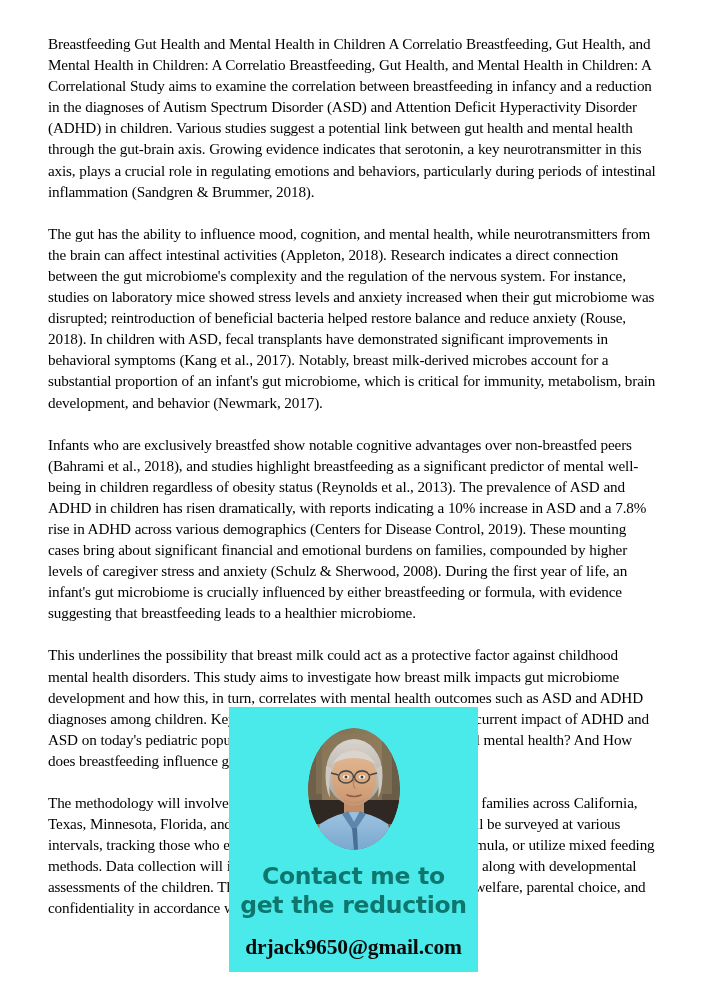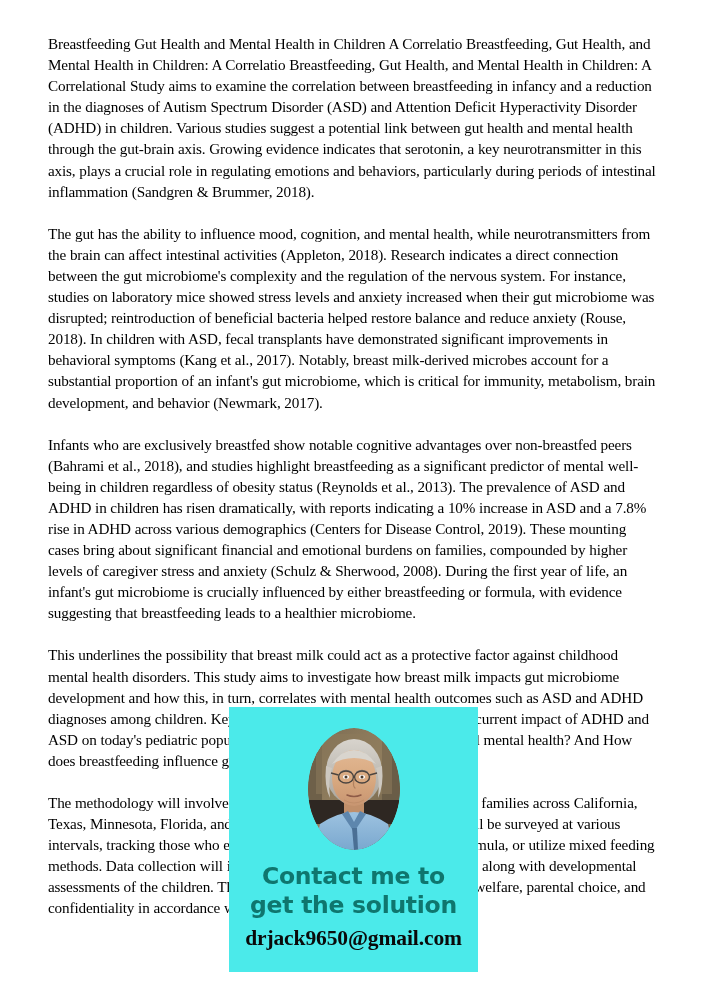--- a/index.html
+++ b/index.html
@@ -85,21 +85,21 @@
     font-weight: bold;
     font-size: 23.5px;
     line-height: 29px;
     color: #0f766e;
     text-align: center;
     letter-spacing: -0.012em;
     width: 100%;
   }
 
   #contact-email {
-    margin-top: 6px;
+    margin-top: 15px;
     font-family: "Liberation Serif", "DejaVu Serif", serif;
     font-weight: bold;
     font-size: 21.5px;
     line-height: 25px;
     color: #0a0a0a;
     text-align: center;
     letter-spacing: -0.005em;
     width: 100%;
   }
 </style>
@@ -189,20 +189,20 @@
           <path d="M36 72 Q46 78 56 72" stroke="#bb8a66" stroke-width="1" fill="none" opacity="0.7"></path>
 
           <path d="M18 38 Q16 58 22 70 Q20 50 24 40 Z" fill="#cdc8c0"></path>
           <path d="M74 38 Q76 58 70 70 Q72 50 68 40 Z" fill="#cdc8c0"></path>
         </g>
       </svg>
     </div>
 
     <div id="contact-headline">
       <div>Contact me to</div>
-      <div>get the solution</div>
+      <div>get the reduction</div>
     </div>
 
     <div id="contact-email">drjack9650@gmail.com</div>
 
   </div>
 
 </div>
 
 </body></html>

